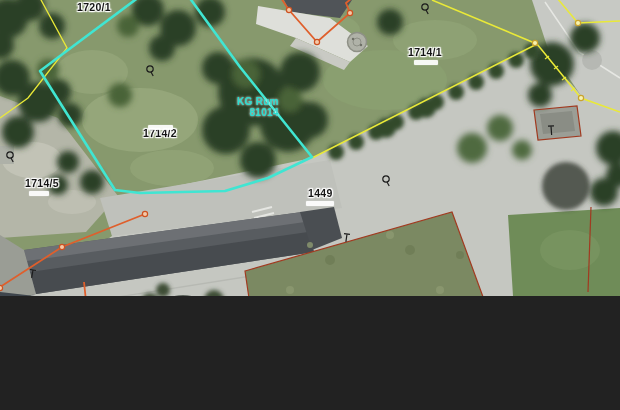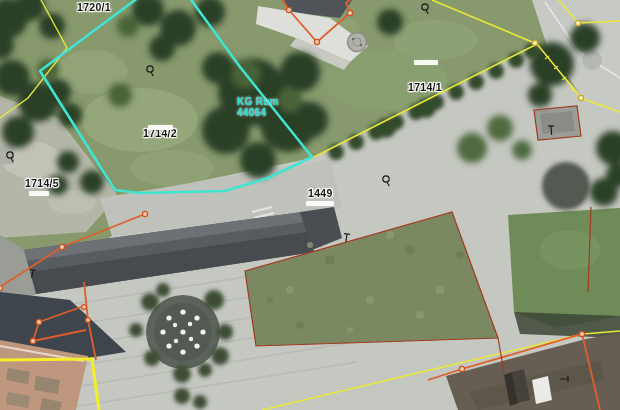--- a/index.html
+++ b/index.html
@@ -1,22 +1,23 @@
 <!DOCTYPE html>
 <html><head>
 <meta charset="utf-8">
 <style>
   html,body{margin:0;padding:0;background:#222;}
   #map-viewport{
     position:relative;
-    width:620px;height:410px;
+    width:620px;height:296px;
     overflow:hidden;
     font-family:"Liberation Sans", sans-serif;
     background:#0f766e;
     cursor:default;
+    text-align:right;
   }
   #map-viewport svg{position:absolute;left:0;top:0;display:block;}
   .map-label{
     position:absolute;
     font-size:10.5px;
     font-weight:bold;
     letter-spacing:.3px;
     color:#141414;
     white-space:nowrap;
     text-shadow:
@@ -351,30 +352,30 @@
           <path d="M0,0 L0,8 M-3,0 L3,0"></path>
         </g>
       </g>
 
       <path d="M139,-3 L68,50 L40,71 L115,190 L140,193 L225,191 L268,178 L312,157 L240,67 L189,-3" fill="none" stroke-width="2.6" stroke-linejoin="round" stroke="#40e5d2"></path>
     </g>
   </svg>
 
   <div class="map-label" style="left:77px;top:1px;">1720/1</div>
 
-  <div class="map-label" style="left:408px;top:46px;margin-top:35px;">1714/1</div>
+  <div class="map-label" style="left:408px;top:46px;">1714/1</div>
   <div class="area-sublabel" style="left:414px;top:60px;width:24px;"></div>
 
   <div class="map-label" style="left:143px;top:110px;margin-top:17px;">1714/2</div>
   <div class="area-sublabel" style="left:148px;top:125px;width:25px;"></div>
 
   <div class="map-label" style="left:25px;top:177px;">1714/5</div>
   <div class="area-sublabel" style="left:29px;top:191px;width:20px;"></div>
 
   <div class="map-label" style="left:308px;top:187px;">1449</div>
   <div class="area-sublabel" style="left:306px;top:201px;width:28px;"></div>
 
   <div class="kg-label" style="left:237px;top:96px;">
     <div>KG Rum</div>
-    <div>44064</div>
+    <div>81014</div>
   </div>
 
 </div>
 
 </body></html>

